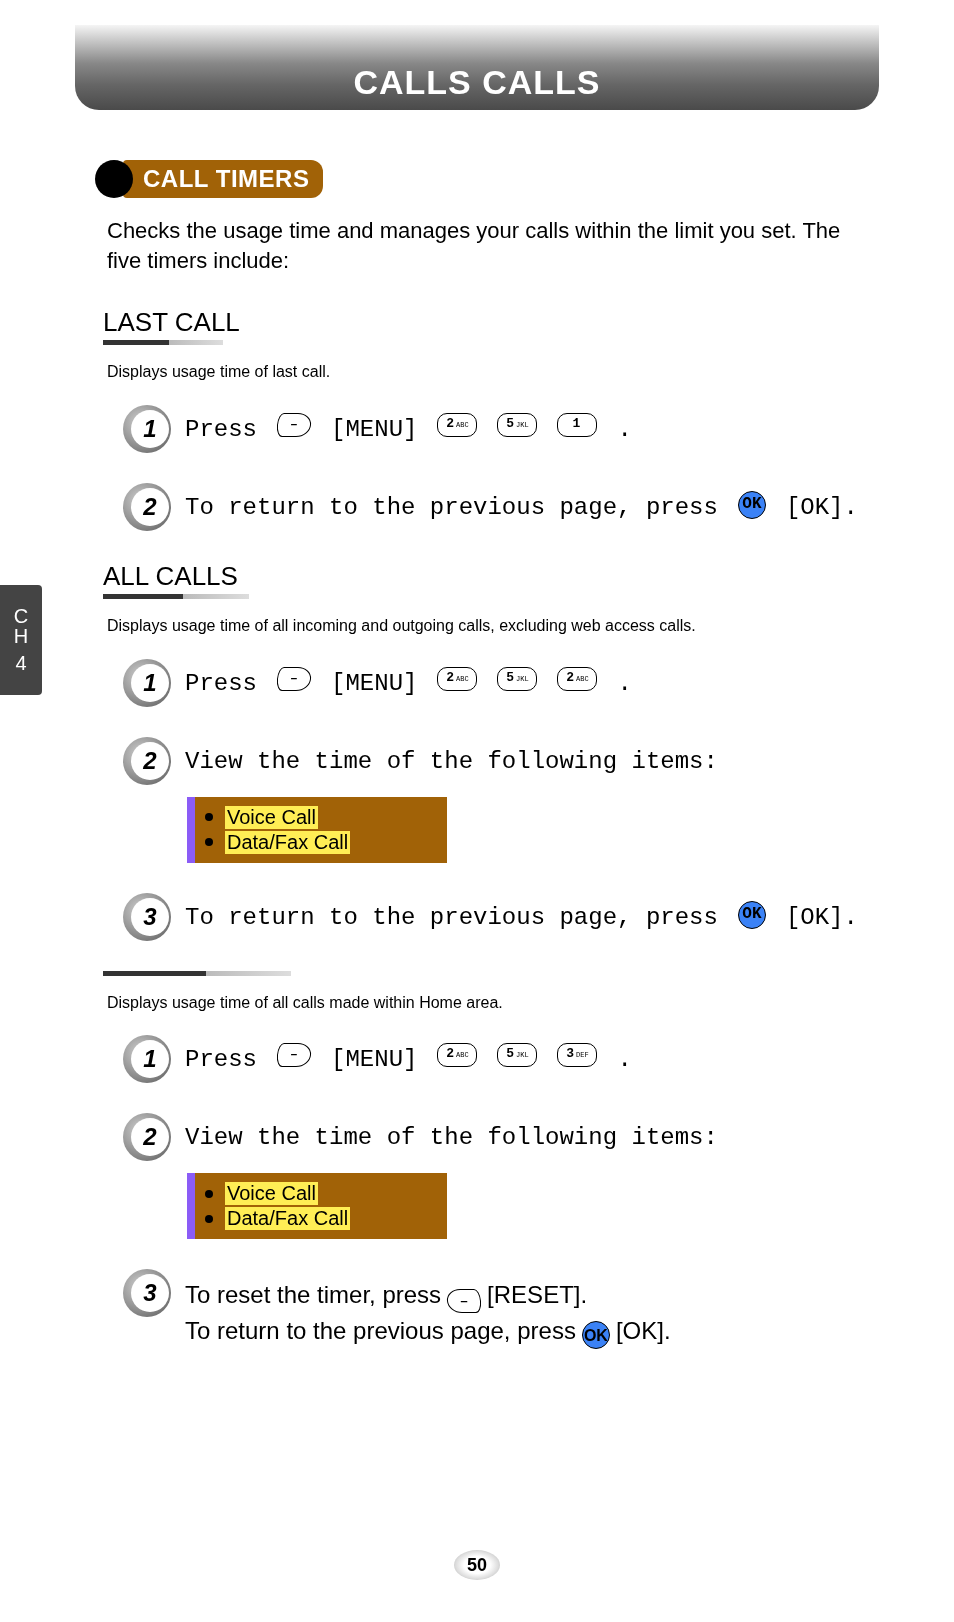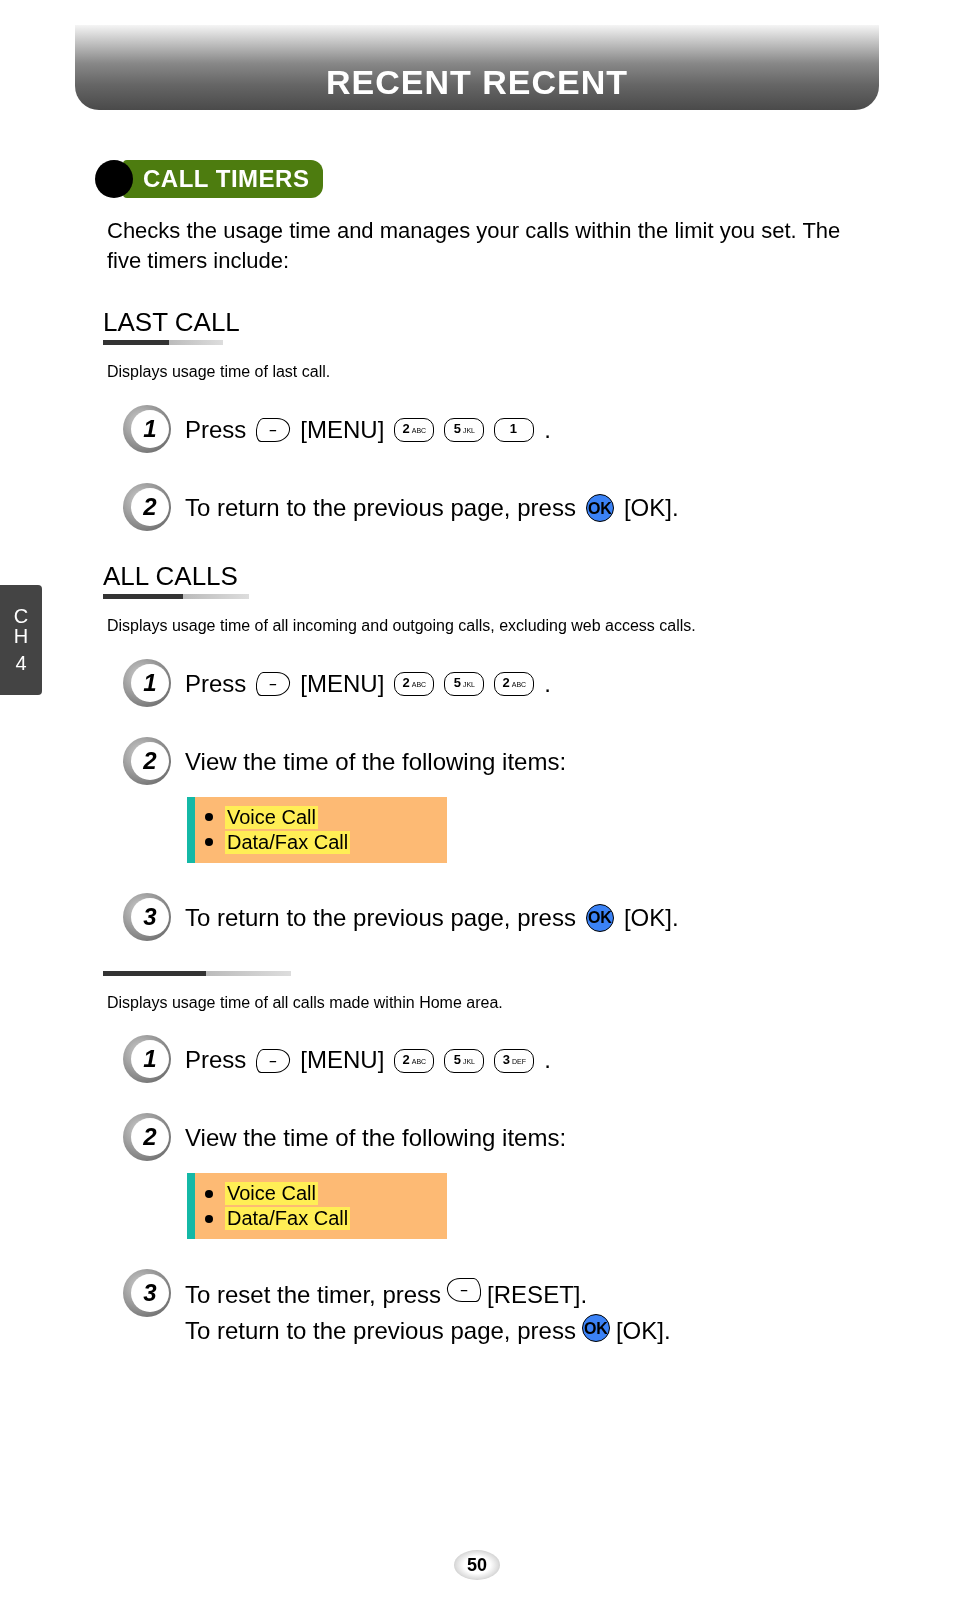--- a/index.html
+++ b/index.html
@@ -36,21 +36,21 @@
 }
 .dot-big {
   width: 38px;
   height: 38px;
   background: #000;
   border-radius: 50%;
   margin-right: -10px;
   z-index: 1;
 }
 .pill {
-  background: #4d7c0f;
+  background: #a16207;
   color: #fff;
   padding: 5px 14px 5px 20px;
   font-weight: bold;
   font-size: 24px;
   border-radius: 4px 12px 12px 4px;
   letter-spacing: 0.5px;
 }
 .intro-text {
   font-size: 22px;
   margin-left: 12px;
@@ -110,22 +110,23 @@
   font-weight: bold;
   font-size: 24px;
   font-style: italic;
 }
 .step-text {
   font-size: 24px;
   line-height: 1.45;
   padding-top: 8px;
   display: flex;
   flex-wrap: wrap;
-  align-items: center;
-  gap: 10px;
+  align-items: flex-start;
+  gap: 20px;
+  font-family: Liberation Mono, monospace;
 }
 .step-text-block {
   font-size: 24px;
   line-height: 1.45;
   padding-top: 8px;
 }
 .softkey {
   display: inline-flex;
   align-items: center;
   justify-content: center;
@@ -163,22 +164,22 @@
   background: #fff;
   vertical-align: middle;
   padding: 1px 6px;
   gap: 2px;
 }
 .numkey .sub { font-size: 7px; font-weight: normal; }
 .info-box {
   margin-left: 92px;
   min-width: 260px;
   display: inline-block;
-  background: #fdba74;
-  border-left: 8px solid #14b8a6;
+  background: #a16207;
+  border-left: 8px solid #8b5cf6;
   padding: 8px 38px 8px 10px;
   margin-bottom: 30px;
 }
 .info-box .bullet-line {
   display: flex;
   align-items: center;
   gap: 12px;
   font-size: 20px;
   padding: 1px 0;
 }
@@ -209,27 +210,27 @@
   transform: translateX(-50%);
   width: 46px; height: 30px;
   border-radius: 50%;
   background: radial-gradient(ellipse at center, #fff 40%, #ddd 65%, #999 100%);
   display: flex;
   align-items: center;
   justify-content: center;
   font-size: 18px;
   font-weight: bold;
 }
-.inline { display:inline-flex; align-items:flex-start; gap:6px; vertical-align: middle; flex-wrap: wrap; }
+.inline { display:inline-flex; align-items:flex-end; gap:6px; vertical-align: middle; flex-wrap: wrap; }
 </style>
 </head>
 <body>
 
 <div class="banner">
-  <div class="banner-title">RECENT RECENT</div>
+  <div class="banner-title">CALLS CALLS</div>
 </div>
 
 <div class="chapter-tab">
   <div style="white-space:pre; text-align:center; line-height:1;">C
 H</div>
   <div>4</div>
 </div>
 
 <div class="content">
 

